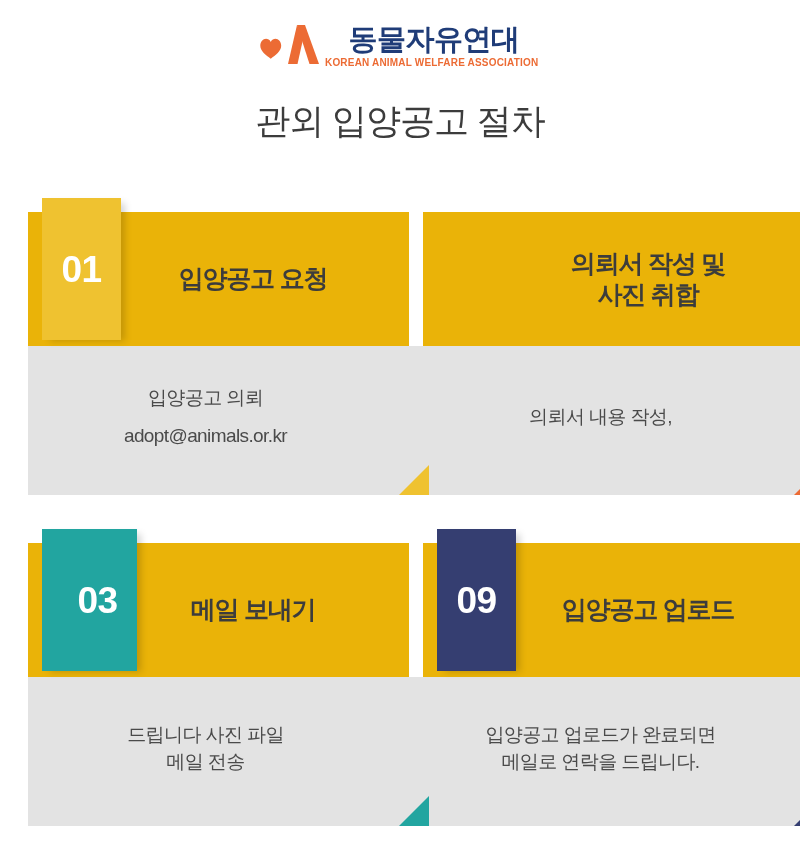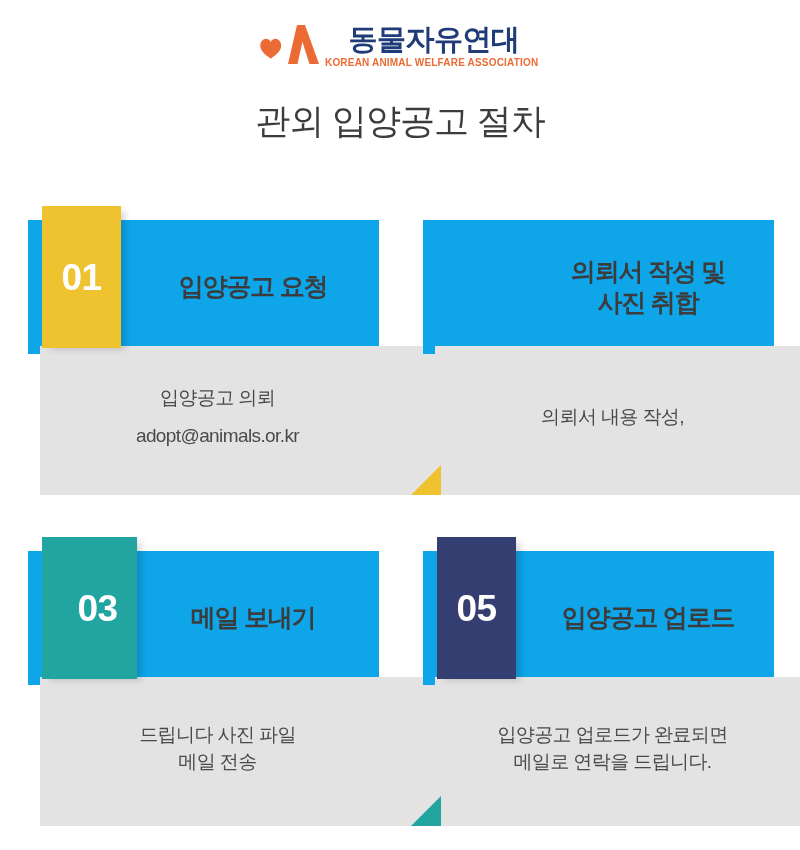--- a/index.html
+++ b/index.html
@@ -93,28 +93,27 @@
   }
   .card.c1 { left: 0;     top: 0; }
   .card.c2 { left: 395px; top: 0; }
   .card.c3 { left: 0;     top: 331px; }
   .card.c4 { left: 395px; top: 331px; }
 
   .card-head {
     position: absolute;
     left: 0;
     top: 0;
-    width: 351px;
+    width: 381px;
     height: 134px;
-    background: #0ea5e9;
-    margin-top: 8px;
+    background: #eab308;
   }
   .card-body {
     position: absolute;
-    left: 12px;
+    left: 0;
     top: 134px;
     width: 401px;
     height: 149px;
     background: #e3e3e3;
     overflow: hidden;
   }
 
   .badge {
     position: absolute;
     left: 14px;
@@ -253,21 +252,21 @@
         <span>드립니다 사진 파일</span>
         <span>메일 전송</span>
       </div>
       <div class="corner" style="border-color: transparent transparent rgb(34, 165, 160);"></div>
     </div>
   </div>
 
   <div class="card c4">
     <div class="card-head">
       <div class="badge" style="background: rgb(53, 62, 113);">
-        <span class="badge-num">05</span>
+        <span class="badge-num">09</span>
       </div>
       <div class="card-title">입양공고 업로드</div>
     </div>
     <div class="card-body">
       <div class="card-desc">
         <span>입양공고 업로드가 완료되면</span>
         <span>메일로 연락을 드립니다.</span>
       </div>
       <div class="corner" style="border-color: transparent transparent rgb(53, 62, 113);"></div>
     </div>

